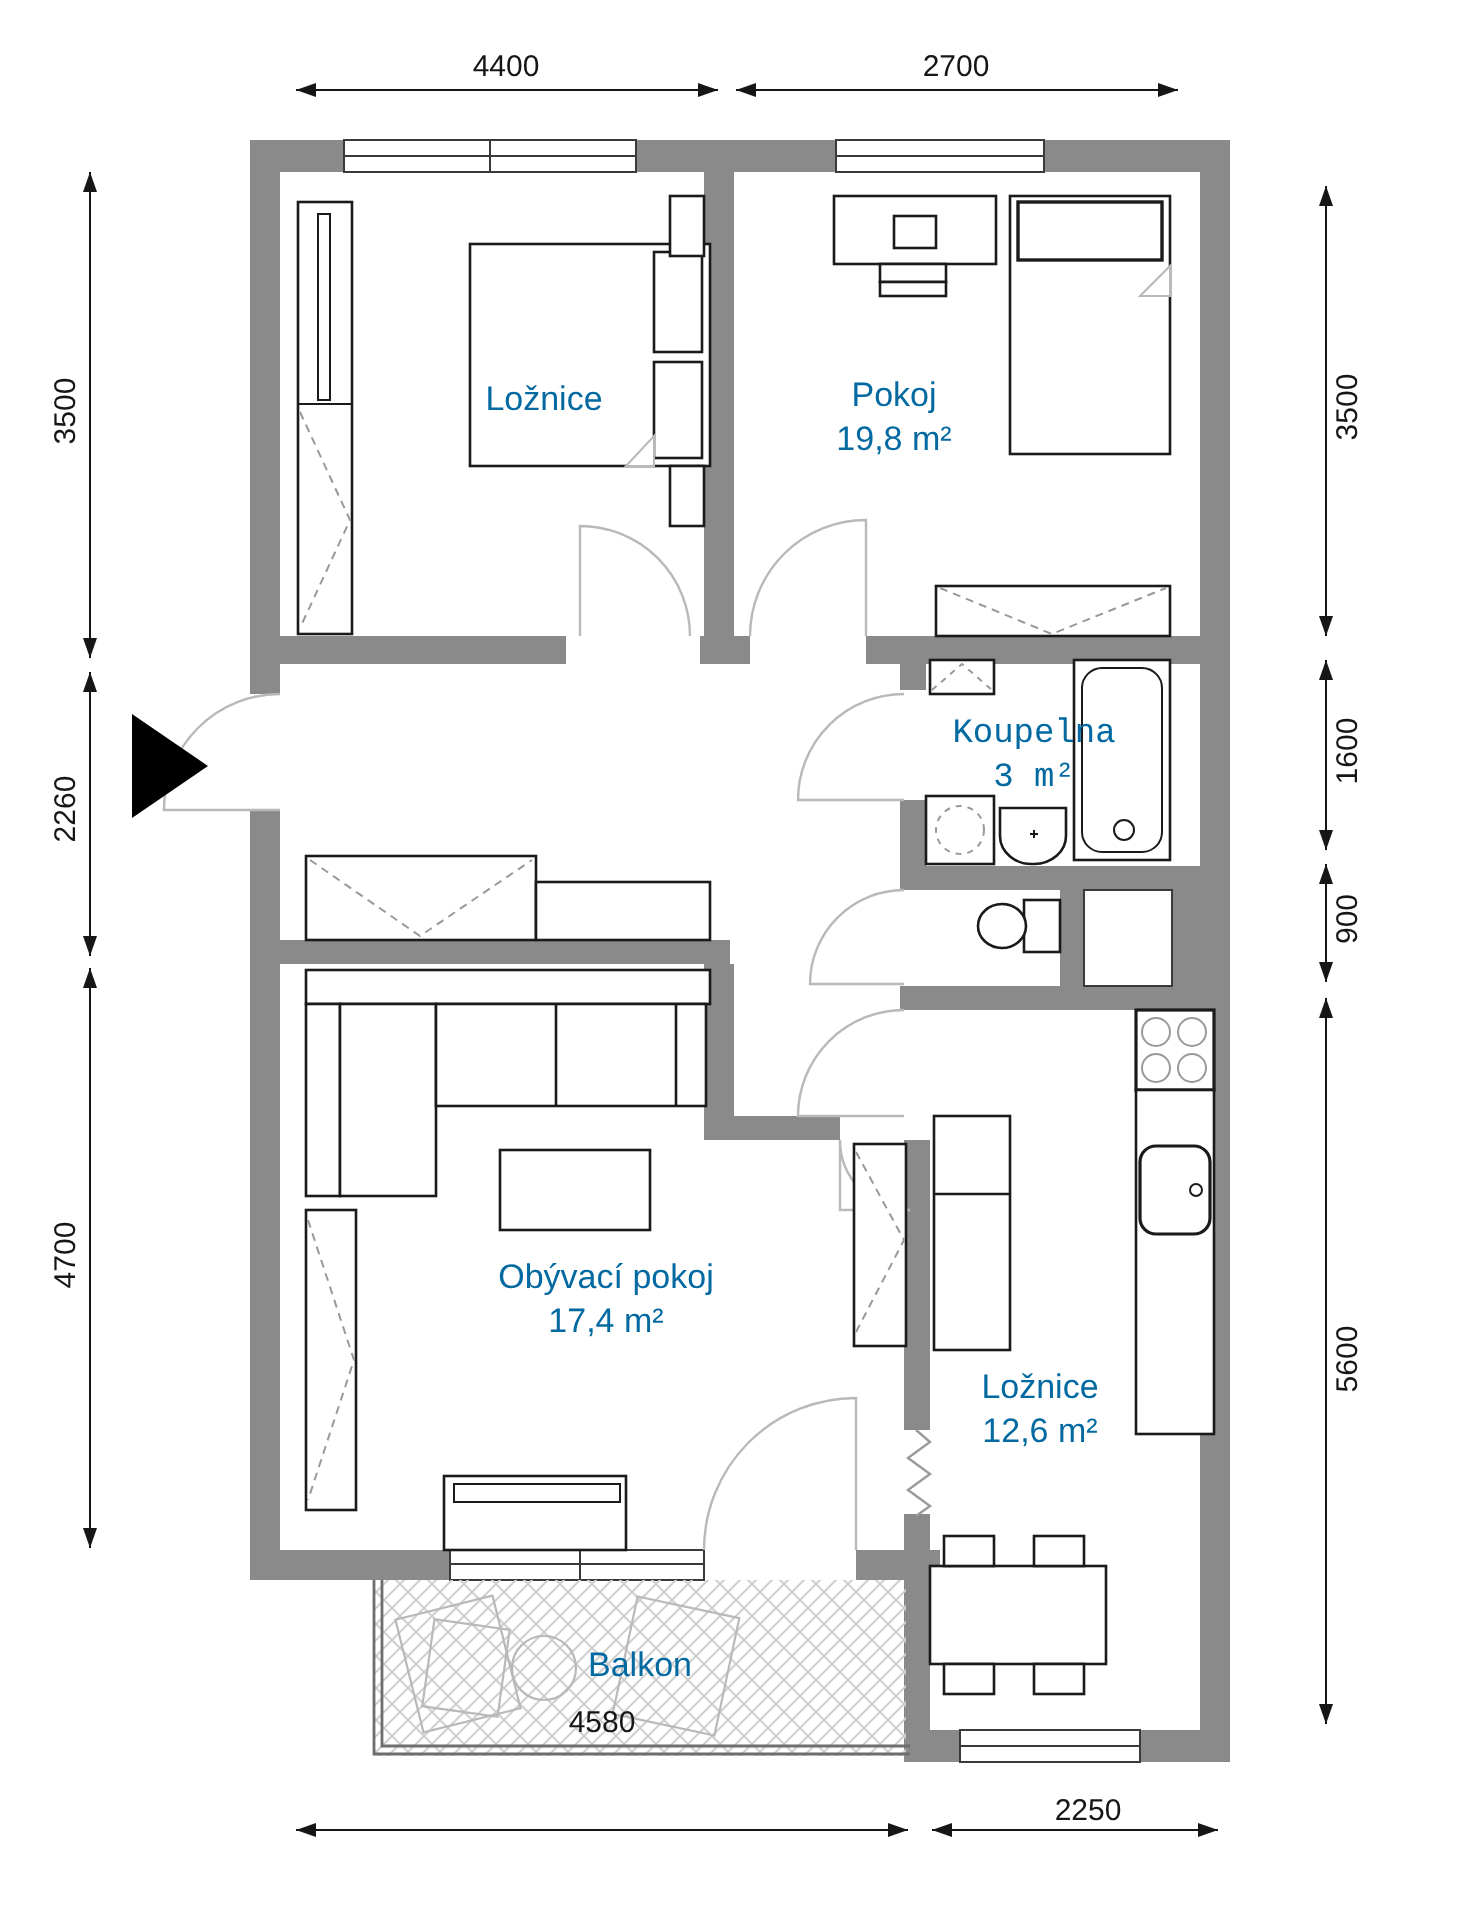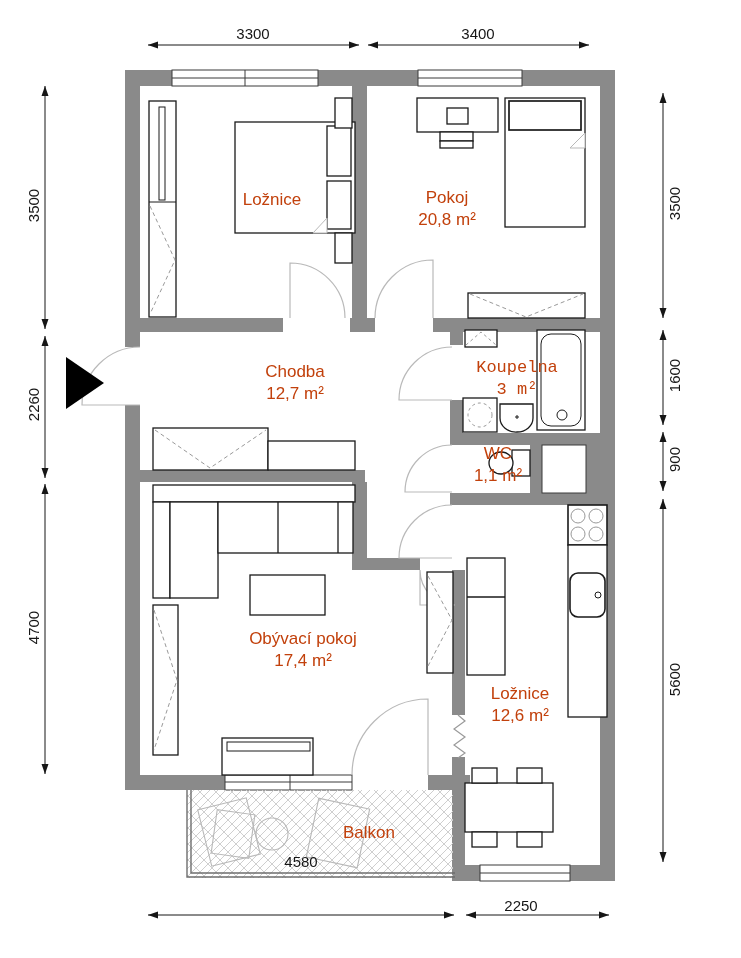--- a/index.html
+++ b/index.html
@@ -1,19 +1,19 @@
 <!DOCTYPE html>
 <html><head>
 <meta charset="utf-8">
 <style>
   html,body{margin:0;padding:0;background:#ffffff;}
   .plan{position:relative;width:741px;height:958px;background:#ffffff;overflow:hidden;
         font-family:"Liberation Sans", sans-serif;}
   .plan svg{position:absolute;left:0;top:0;}
-  .lbl{position:absolute;text-align:center;color:#c2410c;font-size:17px;line-height:1.32;}
+  .lbl{position:absolute;text-align:center;color:#0369a1;font-size:17px;line-height:1.32;}
   .lbl .nm{white-space:nowrap;}
   .lbl .ar{white-space:nowrap;}
   .dim{position:absolute;width:100px;text-align:center;color:#161616;font-size:15px;}
   .dim.vert{width:80px;transform:rotate(-90deg);}
 </style>
 </head>
 <body>
 
 <div class="plan">
 
@@ -197,51 +197,43 @@
     <line x1="148" y1="915" x2="454" y2="915" marker-start="url(#arr)" marker-end="url(#arr)"></line>
     <line x1="466" y1="915" x2="609" y2="915" marker-start="url(#arr)" marker-end="url(#arr)"></line>
   </g>
 </svg>
 
   <div class="lbl" style="left:197px;top:189px;width:150px;">
     <div class="nm">Ložnice</div>
   </div>
   <div class="lbl" style="left:372px;top:187px;width:150px;">
     <div class="nm">Pokoj</div>
-    <div class="ar">20,8 m²</div>
-  </div>
-  <div class="lbl" style="left:220px;top:361px;width:150px;">
-    <div class="nm">Chodba</div>
-    <div class="ar">12,7 m²</div>
+    <div class="ar">19,8 m²</div>
   </div>
   <div class="lbl" style="left:442px;top:357px;width:150px;font-family:Liberation Mono, monospace;">
     <div class="nm">Koupelna</div>
     <div class="ar">3 m²</div>
   </div>
-  <div class="lbl" style="left:423px;top:443px;width:150px;">
-    <div class="nm">WC</div>
-    <div class="ar">1,1 m²</div>
-  </div>
   <div class="lbl" style="left:213px;top:628px;width:180px;text-align:center;">
     <div class="nm">Obývací pokoj</div>
     <div class="ar">17,4 m²</div>
   </div>
   <div class="lbl" style="left:445px;top:683px;width:150px;">
     <div class="nm">Ložnice</div>
     <div class="ar">12,6 m²</div>
   </div>
-  <div class="lbl" style="left:245px;top:822px;width:150px;text-align:right;">
+  <div class="lbl" style="left:245px;top:822px;width:150px;">
     <div class="nm">Balkon</div>
   </div>
 
-  <div class="dim" style="left:203px;top:25px;">3300</div>
-  <div class="dim" style="left:428px;top:25px;">3400</div>
+  <div class="dim" style="left:203px;top:25px;">4400</div>
+  <div class="dim" style="left:428px;top:25px;">2700</div>
   <div class="dim vert" style="left:-7px;top:197px;">3500</div>
   <div class="dim vert" style="left:-7px;top:396px;">2260</div>
   <div class="dim vert" style="left:-7px;top:619px;">4700</div>
   <div class="dim vert" style="left:634px;top:195px;">3500</div>
   <div class="dim vert" style="left:634px;top:367px;">1600</div>
   <div class="dim vert" style="left:634px;top:451px;">900</div>
   <div class="dim vert" style="left:634px;top:671px;">5600</div>
   <div class="dim" style="left:251px;top:853px;">4580</div>
-  <div class="dim" style="left:471px;top:897px;text-align:center;">2250</div>
+  <div class="dim" style="left:494px;top:897px;text-align:center;">2250</div>
 
 </div>
 
 </body></html>

